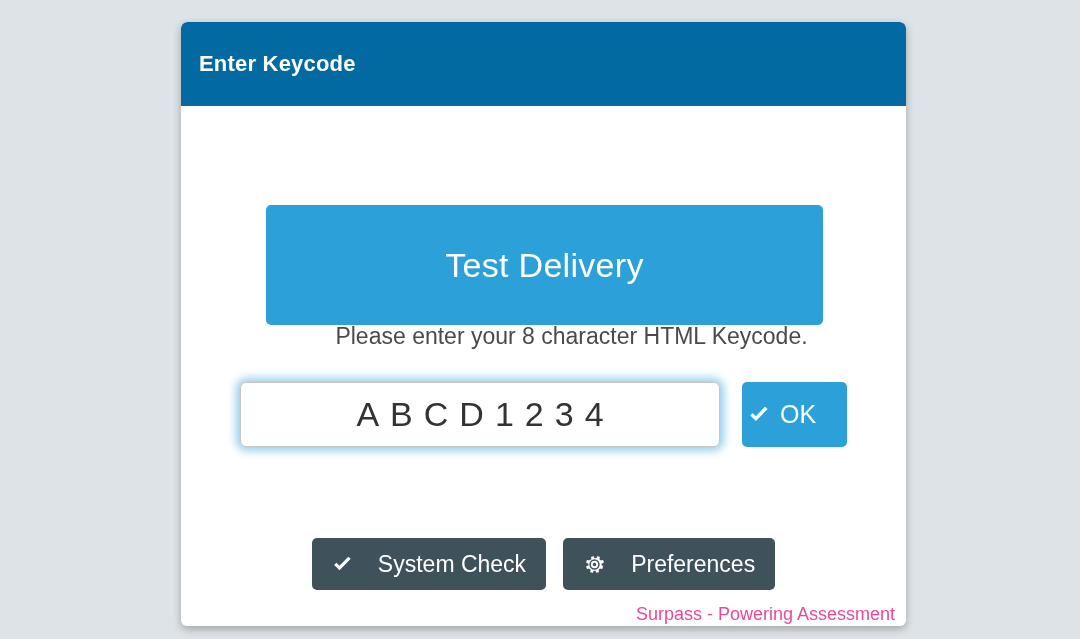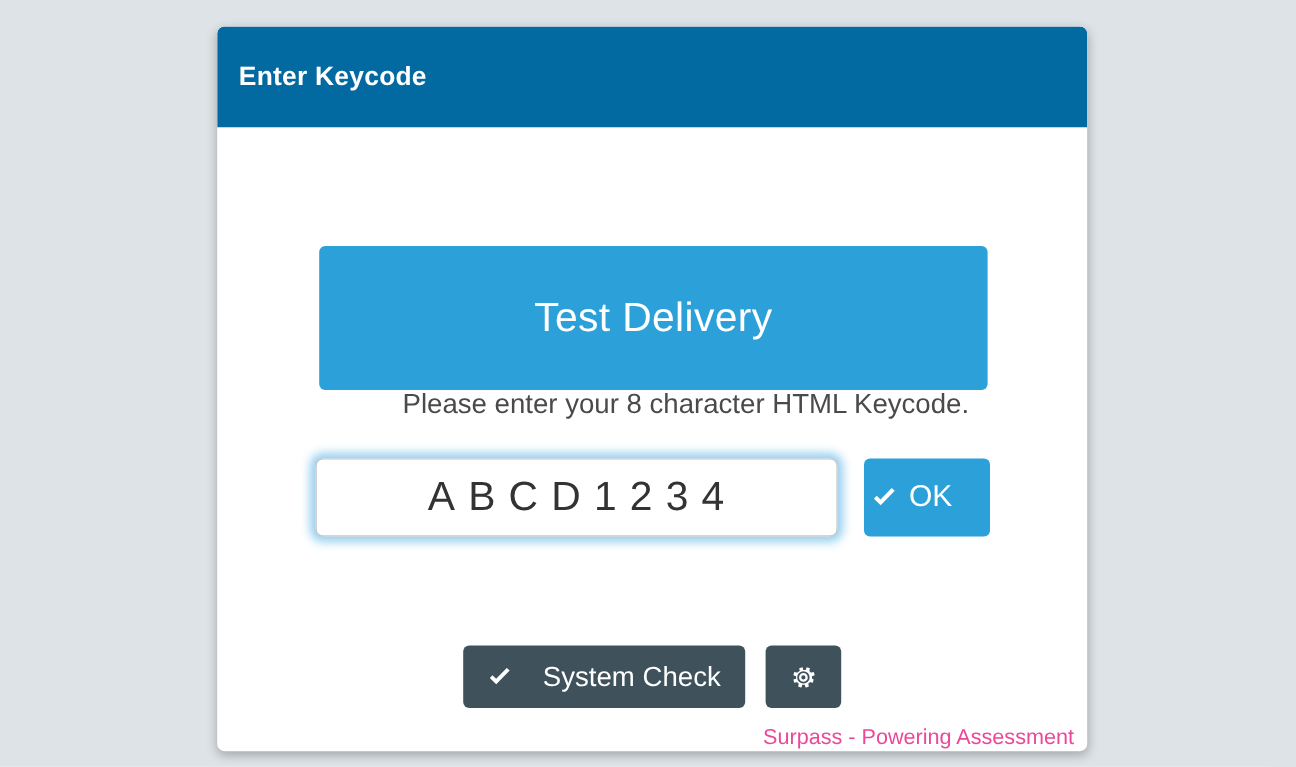--- a/index.html
+++ b/index.html
@@ -96,21 +96,21 @@
 
   .input-glow {
     padding: 0;
     border-radius: 7px;
     box-shadow: 0 0 8px 4px rgba(116, 191, 232, 0.75);
     background: #ffffff;
   }
 
   #keycode-input {
     display: block;
-    width: 435px;
+    width: 480px;
     height: 65px;
     border: 1px solid #c6c6c6;
     border-radius: 6px;
     background: #ffffff;
     color: #333333;
     font-family: "Liberation Sans", sans-serif;
     font-size: 34px;
     letter-spacing: 11px;
     text-align: center;
     text-indent: 11px;
@@ -214,20 +214,21 @@
         <span>System Check</span>
       </button>
 
       <button class="dark-button">
         <span class="icon">
           <svg width="23" height="23" viewBox="0 0 24 24" aria-hidden="true">
             <path fill="#ffffff" d="M12 8.2a3.8 3.8 0 1 0 0 7.6 3.8 3.8 0 0 0 0-7.6zm0 5.6a1.8 1.8 0 1 1 0-3.6 1.8 1.8 0 0 1 0 3.6z"></path>
             <path fill="#ffffff" d="M21.3 13.6l-1.9-.5a7.6 7.6 0 0 0 0-2.2l1.9-.5a.6.6 0 0 0 .4-.7l-.5-1.9a.6.6 0 0 0-.7-.4l-1.9.5a7.8 7.8 0 0 0-1.5-1.5l.5-1.9a.6.6 0 0 0-.4-.7l-1.9-.5a.6.6 0 0 0-.7.4l-.5 1.9a7.6 7.6 0 0 0-2.2 0l-.5-1.9a.6.6 0 0 0-.7-.4l-1.9.5a.6.6 0 0 0-.4.7l.5 1.9A7.8 7.8 0 0 0 6.5 7.9l-1.9-.5a.6.6 0 0 0-.7.4l-.5 1.9a.6.6 0 0 0 .4.7l1.9.5a7.6 7.6 0 0 0 0 2.2l-1.9.5a.6.6 0 0 0-.4.7l.5 1.9a.6.6 0 0 0 .7.4l1.9-.5a7.8 7.8 0 0 0 1.5 1.5l-.5 1.9a.6.6 0 0 0 .4.7l1.9.5a.6.6 0 0 0 .7-.4l.5-1.9a7.6 7.6 0 0 0 2.2 0l.5 1.9a.6.6 0 0 0 .7.4l1.9-.5a.6.6 0 0 0 .4-.7l-.5-1.9a7.8 7.8 0 0 0 1.5-1.5l1.9.5a.6.6 0 0 0 .7-.4l.5-1.9a.6.6 0 0 0-.4-.7zM12 17.4a5.4 5.4 0 1 1 0-10.8 5.4 5.4 0 0 1 0 10.8z"></path>
           </svg>
         </span>
+        <span>Preferences</span>
       </button>
 
     </div>
 
     <div id="branding">Surpass - Powering Assessment</div>
 
   </div>
 </div>
 
 </body></html>

